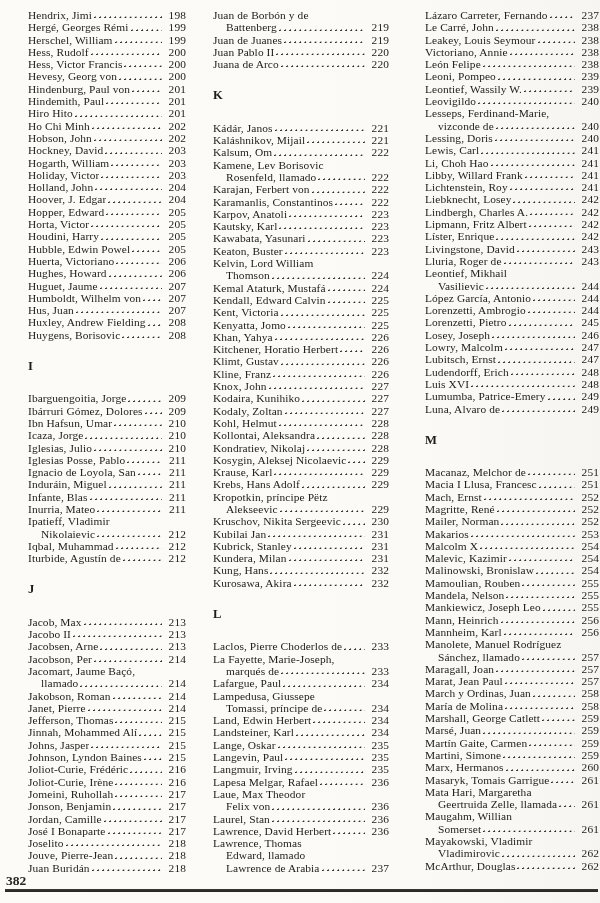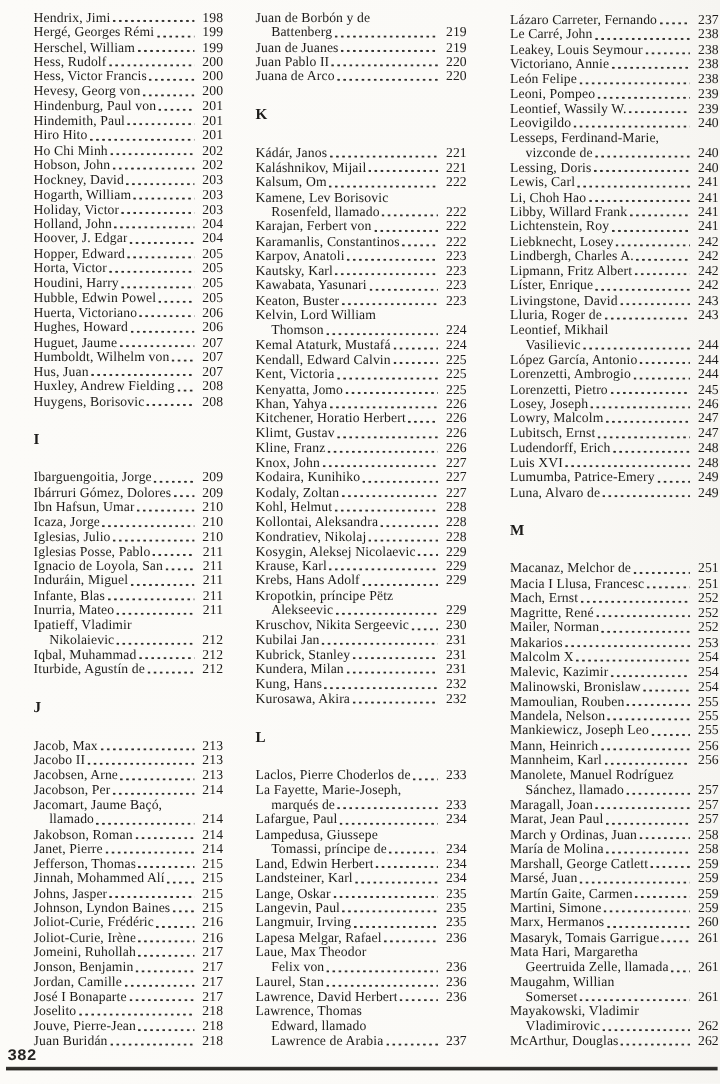--- a/index.html
+++ b/index.html
@@ -11,21 +11,21 @@
     overflow: hidden;
   }
   .page {
     position: relative;
     width: 600px; height: 903px;
     box-sizing: border-box;
     background: linear-gradient(90deg, #fcfbf8 0%, #fbfaf7 70%, #f6f5f1 100%);
   }
   .columns {
     display: flex;
-    align-items: flex-end;
+    align-items: flex-start;
     padding-top: 9px;
   }
   .col {
     font-size: 11.4px;
     line-height: 12.3px;
     letter-spacing: 0.1px;
   }
   .col1 { width: 158px; margin-left: 28px; }
   .col2 { width: 176px; margin-left: 27px; }
   .col3 { width: 174px; margin-left: 36px; }
@@ -50,21 +50,21 @@
     background-repeat: repeat-x;
     background-position: left bottom;
   }
   .pg { flex: 0 0 22px; text-align: right; }
   .footer {
     position: absolute;
     left: 5px; right: 2px; bottom: 11px;
   }
   .pgnum {
     display: block;
-    font-family: Liberation Mono, monospace;
+    font-family: Liberation Serif, serif;
     font-weight: 700;
     font-size: 13.5px;
     line-height: 14px;
     margin-left: 1px;
     color: #262523;
   }
   .rule {
     margin-top: 1px;
     height: 3px;
     background: linear-gradient(180deg, #3a3936 0%, #24231f 100%);

